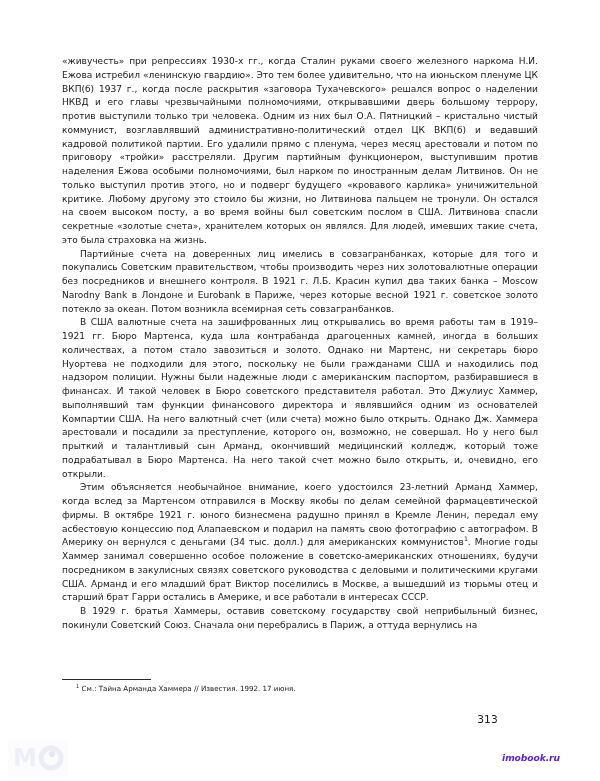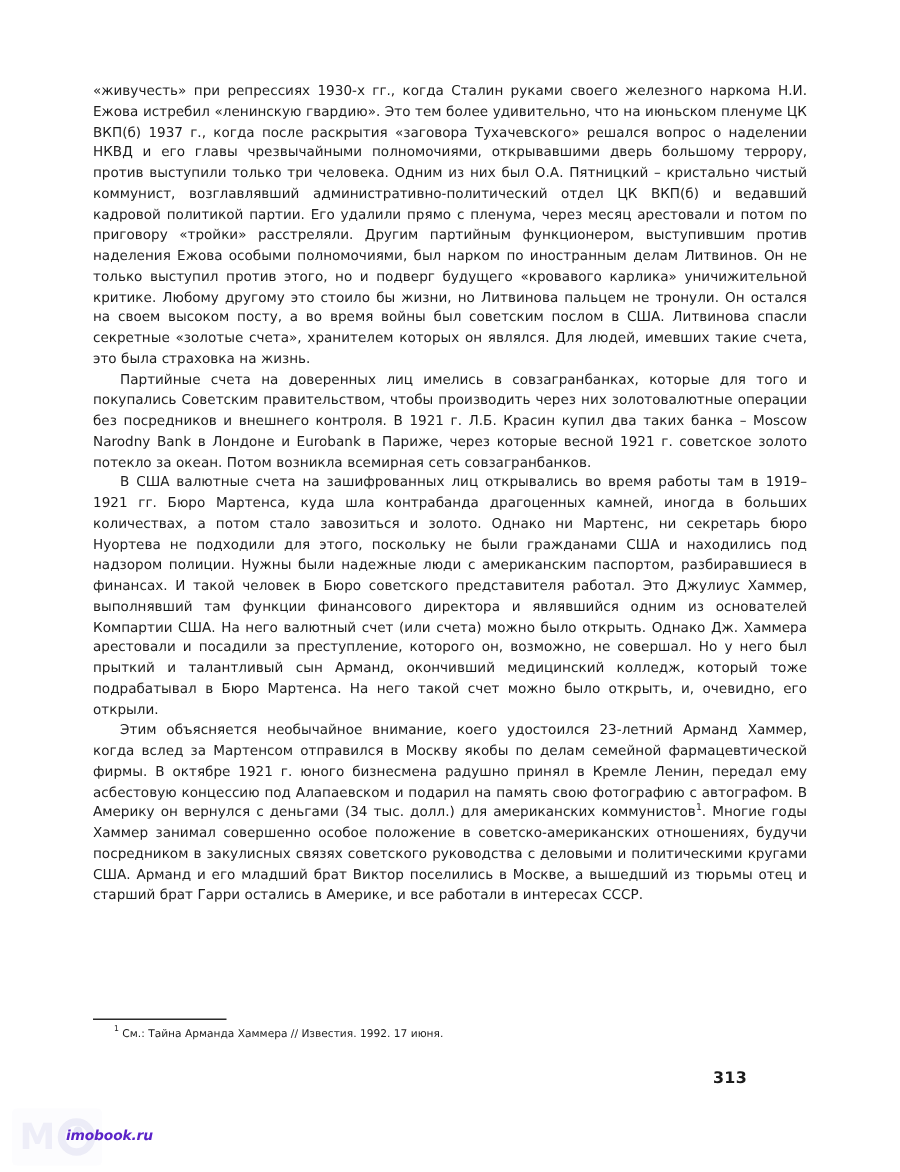--- a/index.html
+++ b/index.html
@@ -64,28 +64,27 @@
     vertical-align: super;
     line-height: 0;
   }
   .page-number {
     position: absolute;
     right: 62px;
     top: 713px;
     font-size: 10.6px;
     color: #1b1b1b;
     letter-spacing: 0.2px;
-    font-weight: bold;
   }
   .watermark-url {
     position: absolute;
     left: 0;
     right: 0;
     top: 752px;
-    text-align: left;
+    text-align: right;
     font-family: "DejaVu Sans", "Liberation Sans", sans-serif;
     font-style: italic;
     font-weight: bold;
     font-size: 9.2px;
     color: #5b23c8;
     letter-spacing: -0.1px;
     padding-left: 44px;
   }
   .watermark-logo {
     position: absolute;
@@ -112,20 +111,21 @@
   <div class="text-column">
 
     <p class="para no-indent">«живучесть» при репрессиях 1930-х гг., когда Сталин руками своего железного наркома Н.И. Ежова истребил «ленинскую гвардию». Это тем более удивительно, что на июньском пленуме ЦК ВКП(б) 1937 г., когда после раскрытия «заговора Тухачевского» решался вопрос о наделении НКВД и его главы чрезвычайными полномочиями, открывавшими дверь большому террору, против выступили только три человека. Одним из них был О.А. Пятницкий – кристально чистый коммунист, возглавлявший административно-политический отдел ЦК ВКП(б) и ведавший кадровой политикой партии. Его удалили прямо с пленума, через месяц арестовали и потом по приговору «тройки» расстреляли. Другим партийным функционером, выступившим против наделения Ежова особыми полномочиями, был нарком по иностранным делам Литвинов. Он не только выступил против этого, но и подверг будущего «кровавого карлика» уничижительной критике. Любому другому это стоило бы жизни, но Литвинова пальцем не тронули. Он остался на своем высоком посту, а во время войны был советским послом в США. Литвинова спасли секретные «золотые счета», хранителем которых он являлся. Для людей, имевших такие счета, это была страховка на жизнь.</p>
 
     <p class="para">Партийные счета на доверенных лиц имелись в совзагранбанках, которые для того и покупались Советским правительством, чтобы производить через них золотовалютные операции без посредников и внешнего контроля. В 1921 г. Л.Б. Красин купил два таких банка – Moscow Narodny Bank в Лондоне и Eurobank в Париже, через которые весной 1921 г. советское золото потекло за океан. Потом возникла всемирная сеть совзагранбанков.</p>
 
     <p class="para">В США валютные счета на зашифрованных лиц открывались во время работы там в 1919–1921 гг. Бюро Мартенса, куда шла контрабанда драгоценных камней, иногда в больших количествах, а потом стало завозиться и золото. Однако ни Мартенс, ни секретарь бюро Нуортева не подходили для этого, поскольку не были гражданами США и находились под надзором полиции. Нужны были надежные люди с американским паспортом, разбиравшиеся в финансах. И такой человек в Бюро советского представителя работал. Это Джулиус Хаммер, выполнявший там функции финансового директора и являвшийся одним из основателей Компартии США. На него валютный счет (или счета) можно было открыть. Однако Дж. Хаммера арестовали и посадили за преступление, которого он, возможно, не совершал. Но у него был прыткий и талантливый сын Арманд, окончивший медицинский колледж, который тоже подрабатывал в Бюро Мартенса. На него такой счет можно было открыть, и, очевидно, его открыли.</p>
 
     <p class="para"><span>Этим объясняется необычайное внимание, коего удостоился 23-летний Арманд Хаммер, когда вслед за Мартенсом отправился в Москву якобы по делам семейной фармацевтической фирмы. В октябре 1921 г. юного бизнесмена радушно принял в Кремле Ленин, передал ему асбестовую концессию под Алапаевском и подарил на память свою фотографию с автографом. В Америку он вернулся с деньгами (34 тыс. долл.) для американских коммунистов</span><sup>1</sup><span>. Многие годы Хаммер занимал совершенно особое положение в советско-американских отношениях, будучи посредником в закулисных связях советского руководства с деловыми и политическими кругами США. Арманд и его младший брат Виктор поселились в Москве, а вышедший из тюрьмы отец и старший брат Гарри остались в Америке, и все работали в интересах СССР.</span></p>
 
+    <p class="para">В 1929 г. братья Хаммеры, оставив советскому государству свой неприбыльный бизнес, покинули Советский Союз. Сначала они перебрались в Париж, а оттуда вернулись на</p>
 
   </div>
 
   <div class="footnote-block">
     <div class="footnote-rule"></div>
     <p class="footnote-text"><sup>1</sup> <span>См.: Тайна Арманда Хаммера // Известия. 1992. 17 июня.</span></p>
   </div>
 
   <div class="page-number">313</div>
 

